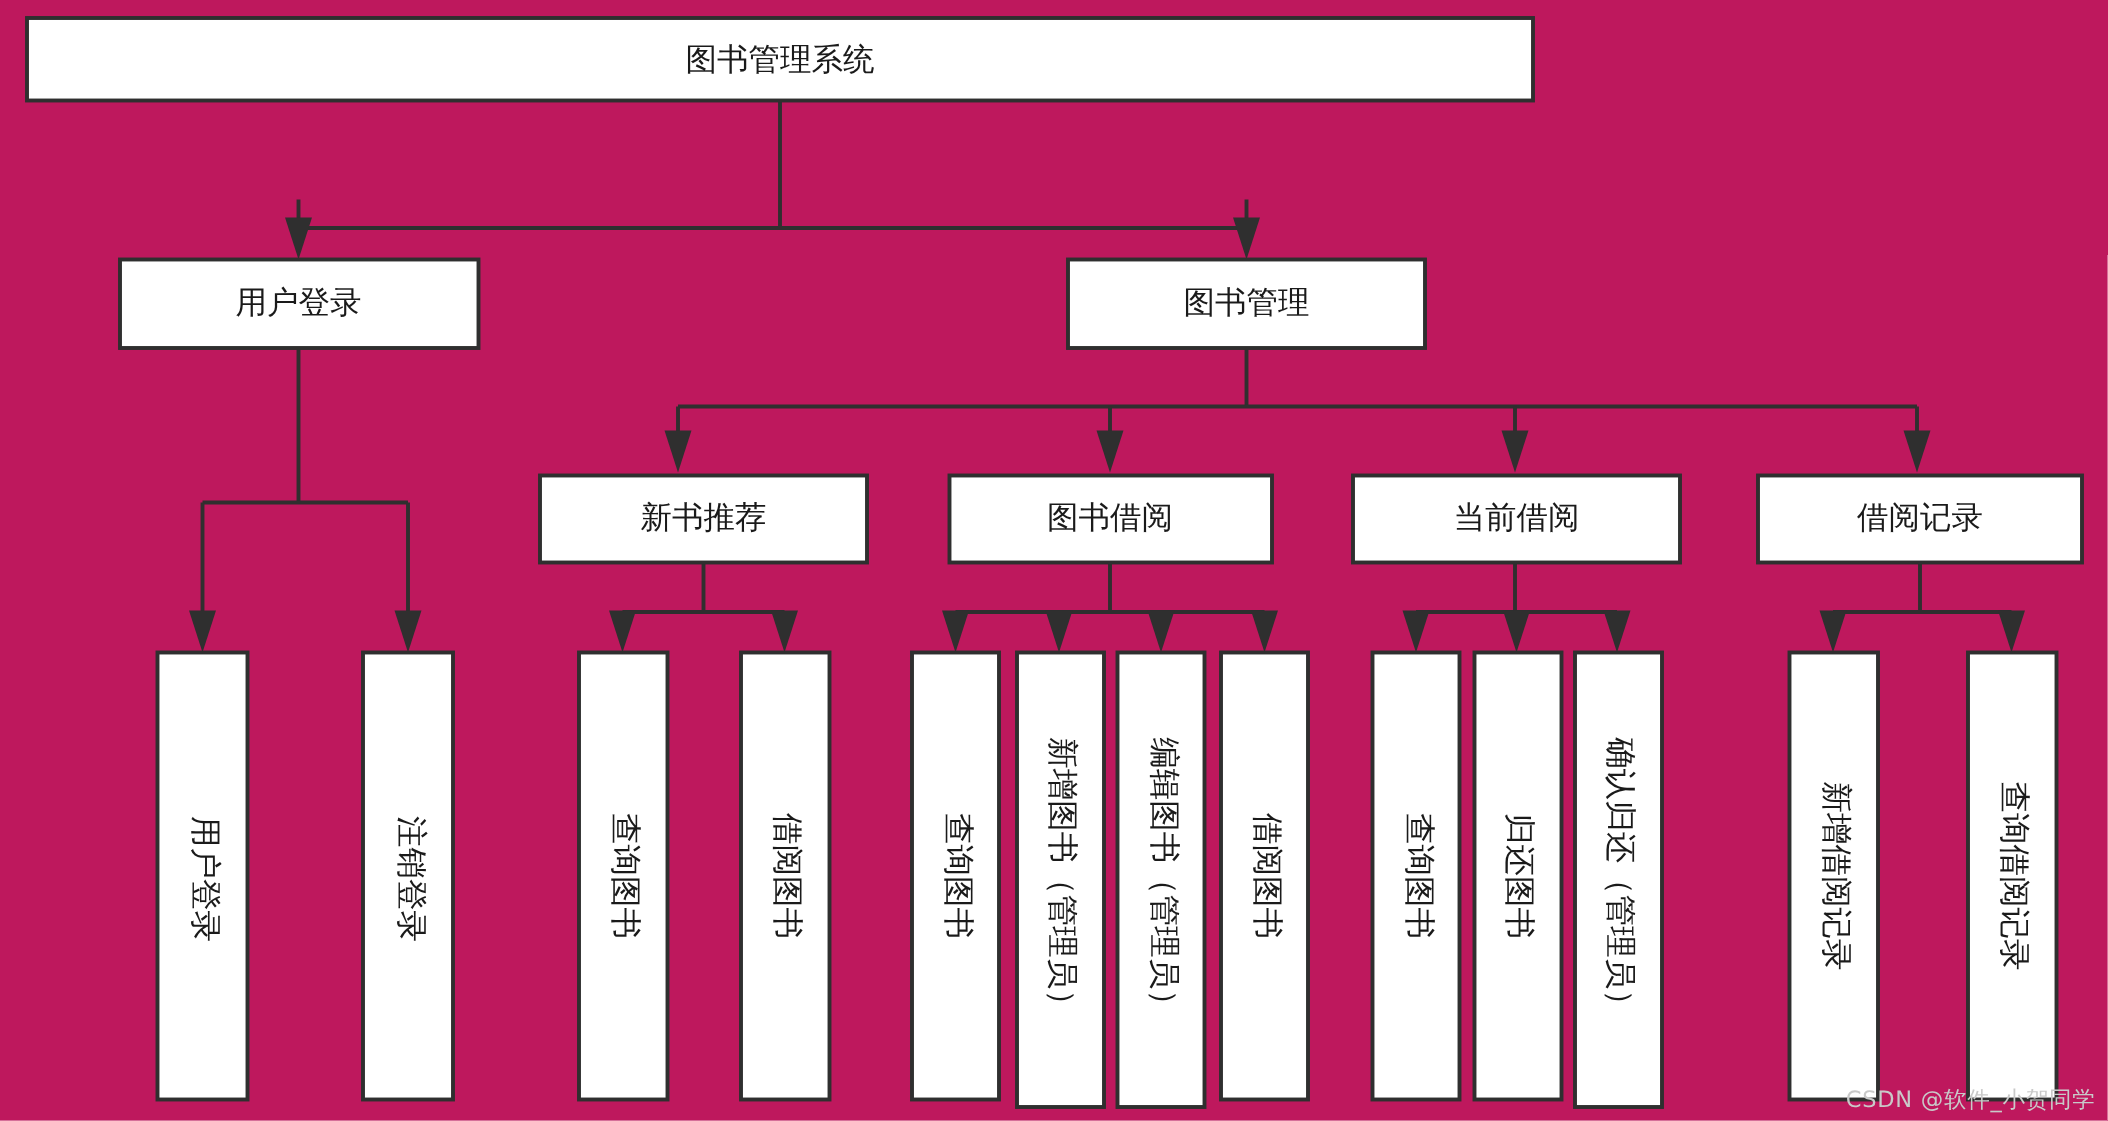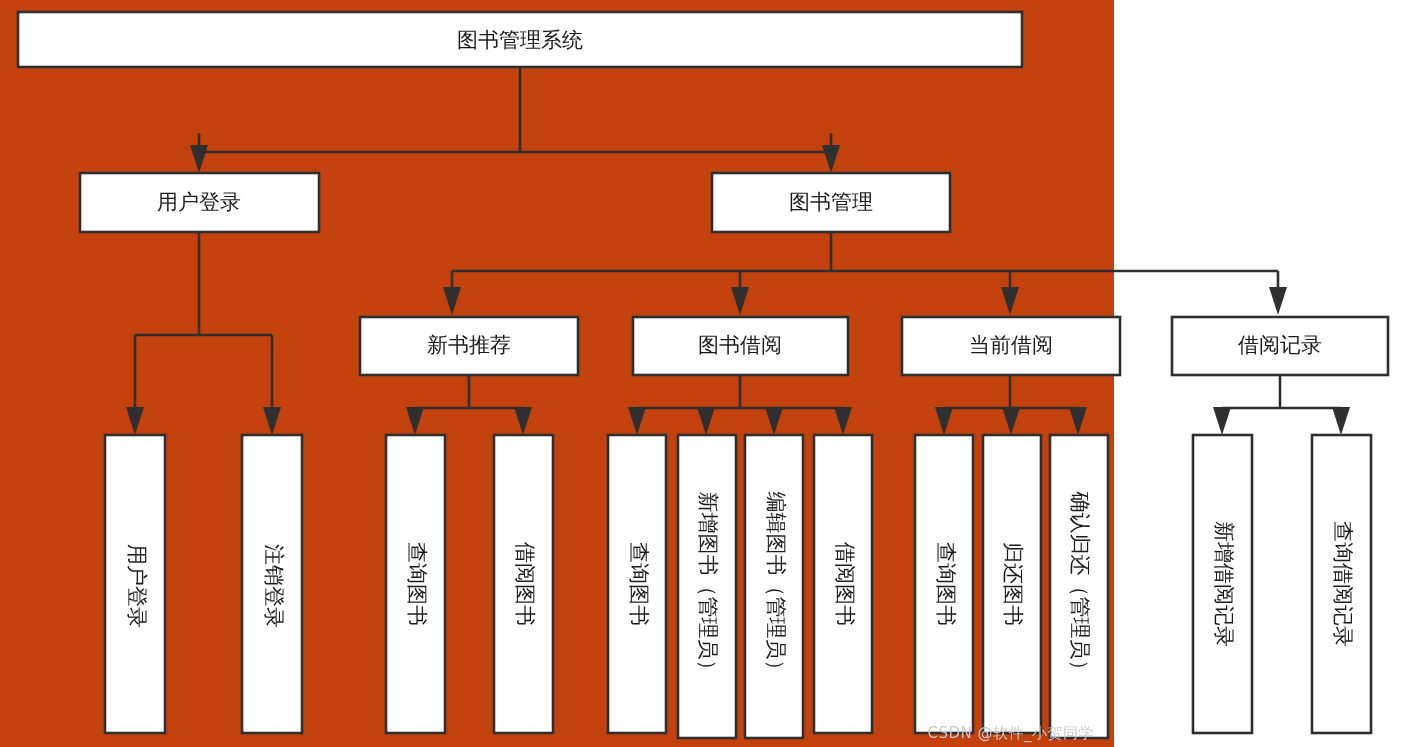--- a/index.html
+++ b/index.html
@@ -8,23 +8,23 @@
     background: #ffffff;
   }
   body {
     width: 1405px;
     height: 747px;
     font-family: "DejaVu Sans", "Liberation Sans", sans-serif;
     overflow: hidden;
   }
   #diagram-root {
     position: relative;
-    width: 1114px;
+    width: 1405px;
     height: 747px;
-    background: #c2410c;
+    background: #be185d;
   }
   svg#diagram-svg {
     position: absolute;
     left: 0;
     top: 0;
     width: 1405px;
     height: 747px;
   }
   .node-box {
     fill: #ffffff;
@@ -50,21 +50,21 @@
   }
   .node-label-v {
     font-family: "DejaVu Sans", "Liberation Sans", sans-serif;
     font-size: 21px;
     fill: #1a1a1a;
     text-anchor: middle;
     dominant-baseline: middle;
   }
   .watermark {
     position: absolute;
-    right: 20px;
+    right: 8px;
     bottom: 4px;
     font-family: "DejaVu Sans", "Liberation Sans", sans-serif;
     font-size: 15px;
     color: #c9c9c9;
     letter-spacing: 0.5px;
     white-space: nowrap;
     user-select: none;
   }
 </style>
 </head>

